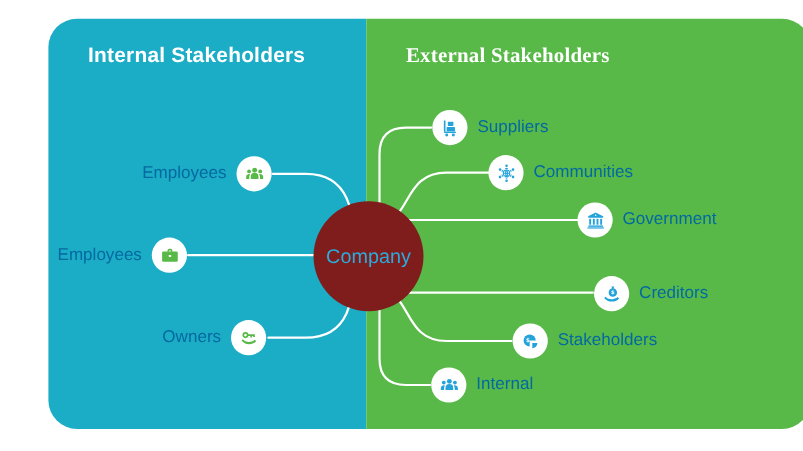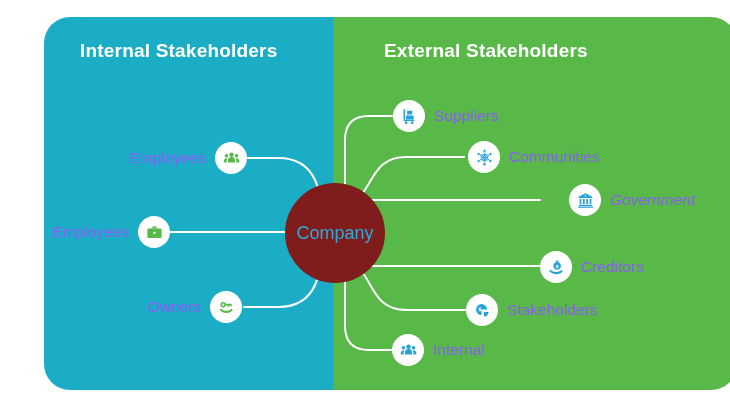--- a/index.html
+++ b/index.html
@@ -9,44 +9,44 @@
     margin-left:24px;
   }
   .panel{position:absolute;top:17px;height:373px;}
   .panel-internal{left:20px;width:289px;background:#1cadc6;border-radius:26px 0 0 26px;}
   .panel-external{left:309px;width:404px;background:#58b948;border-radius:0 26px 26px 0;}
   .panel-title{
     position:absolute;top:40px;color:#ffffff;font-size:19px;font-weight:600;
     letter-spacing:.2px;white-space:nowrap;
   }
   .title-internal{left:56px;}
-  .title-external{left:360px;}
+  .title-external{left:345px;font-family:Liberation Serif, serif;}
   svg.connectors{position:absolute;left:0;top:0;pointer-events:none;}
   .connectors path{fill:none;stroke:#ffffff;stroke-width:2;stroke-linecap:round;}
   .company{
     position:absolute;left:261px;top:183px;width:100px;height:100px;border-radius:50%;
     background:#7f1d1d;display:flex;align-items:center;justify-content:center;
     color:#2babdc;font-size:18px;
   }
   .node{position:absolute;display:flex;align-items:center;gap:9px;}
   .icon-circle{
     width:32px;height:32px;border-radius:50%;background:#ffffff;flex:0 0 32px;
     display:flex;align-items:center;justify-content:center;
   }
   .icon-circle svg{width:19px;height:19px;display:block;}
   .icon-green{color:#58b948;}
   .icon-blue{color:#24a3db;}
-  .node .label{color:#8b5cf6;font-size:15.5px;white-space:nowrap;}
+  .node .label{color:#0369a1;font-size:15.5px;white-space:nowrap;}
   
   .n-employees{right:507px;top:142px;}
   .n-managers{right:584px;top:216px;}
   .n-owners{right:512px;top:291px;}
   .n-suppliers{left:369px;top:100px;}
-  .n-communities{left:444px;top:141px;}
-  .n-government{left:545px;top:184px;font-style:italic;}
+  .n-communities{left:420px;top:141px;}
+  .n-government{left:501px;top:184px;}
   .n-creditors{left:516px;top:251px;}
   .n-shareholders{left:442px;top:294px;}
   .n-customers{left:368px;top:334px;}
 </style>
 </head>
 <body>
 
 <div class="canvas">
 
   <div class="panel panel-internal"></div>

